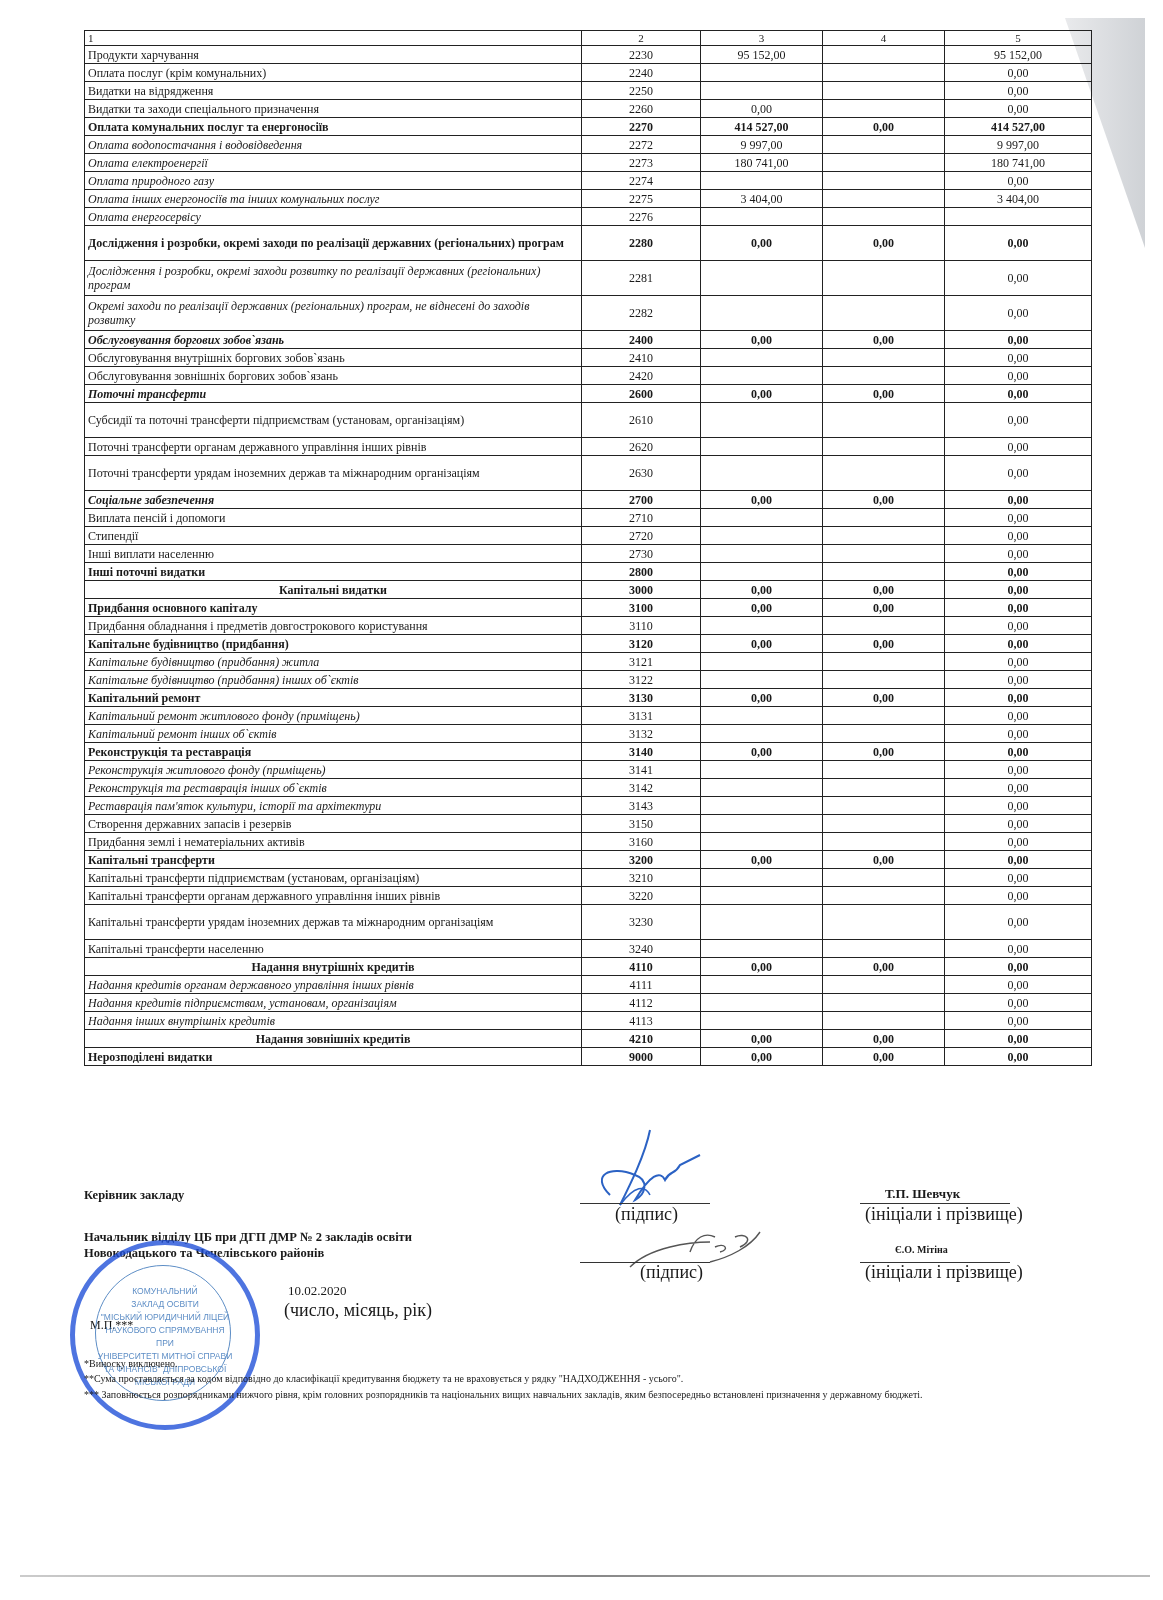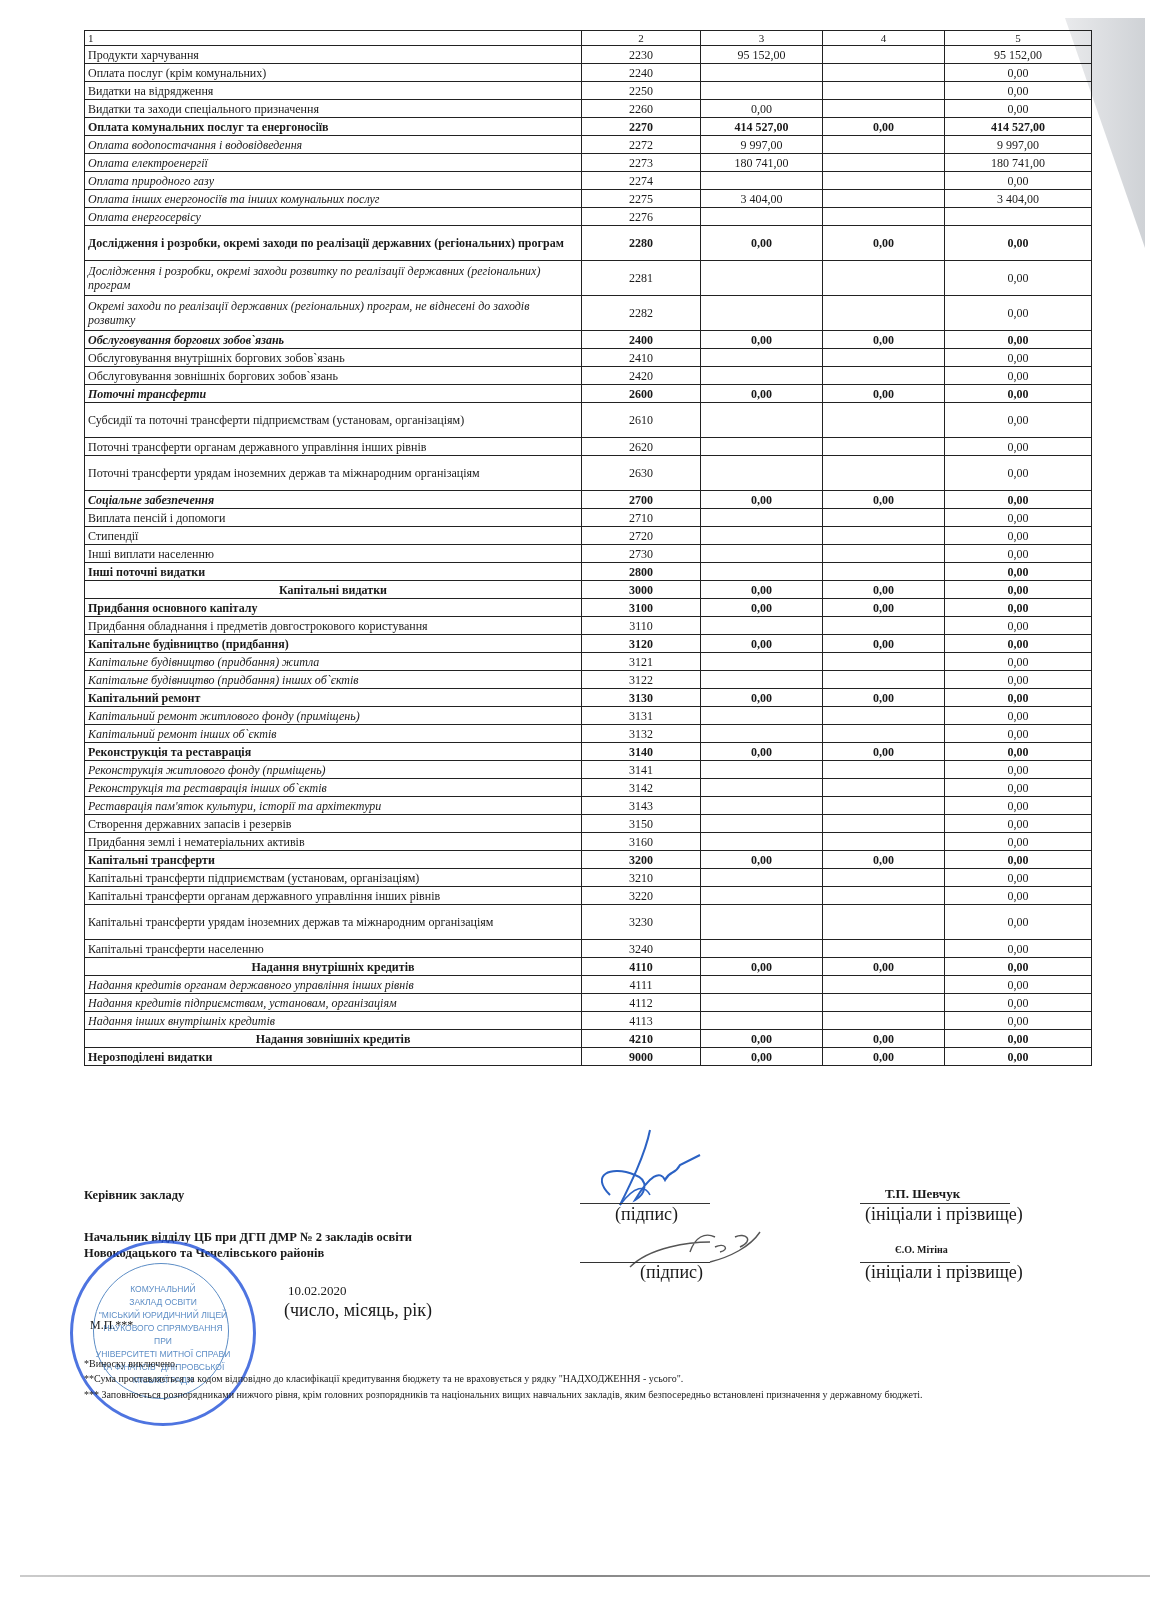--- a/index.html
+++ b/index.html
@@ -18,21 +18,21 @@
   tr.i td.c1{font-style:italic;}
   tr.bi td.c1{font-style:italic;font-weight:bold;}
   tr.bi td{font-weight:bold;margin-top:7px;}
   tr.center td.c1{text-align:center;}
   tr.tall td{height:34px;}
   .sig{position:absolute;font-size:12.5px;}
   .bold{font-weight:bold;}
   .under{position:absolute;border-top:1px solid #333;}
   .small{font-size:18px;}
   .note{position:absolute;left:84px;font-size:10px;width:990px;line-height:14px;}
-  .stamp{position:absolute;left:70px;top:1240px;width:180px;height:180px;border-radius:50%;border:3px solid #1d4ed8;opacity:0.78;}
+  .stamp{position:absolute;left:70px;top:1240px;width:180px;height:180px;border-radius:50%;border:5px solid #1d4ed8;opacity:0.78;}
   .stamp-inner{position:absolute;left:20px;top:20px;width:134px;height:134px;border-radius:50%;border:1.5px solid #2f6db5;}
   .stamp-text{position:absolute;left:22px;top:40px;width:136px;text-align:center;color:#2f6db5;font-family:"Liberation Sans","DejaVu Sans",sans-serif;font-size:8.5px;line-height:13px;}
   .scribble{position:absolute;}
   .bottom-line{position:absolute;left:20px;top:1575px;width:1130px;height:2px;background:linear-gradient(90deg,#ccc,#888,#bbb);}
 </style>
 </head>
 <body>
 
 <div class="page">
   <div class="corner-fold"></div>

